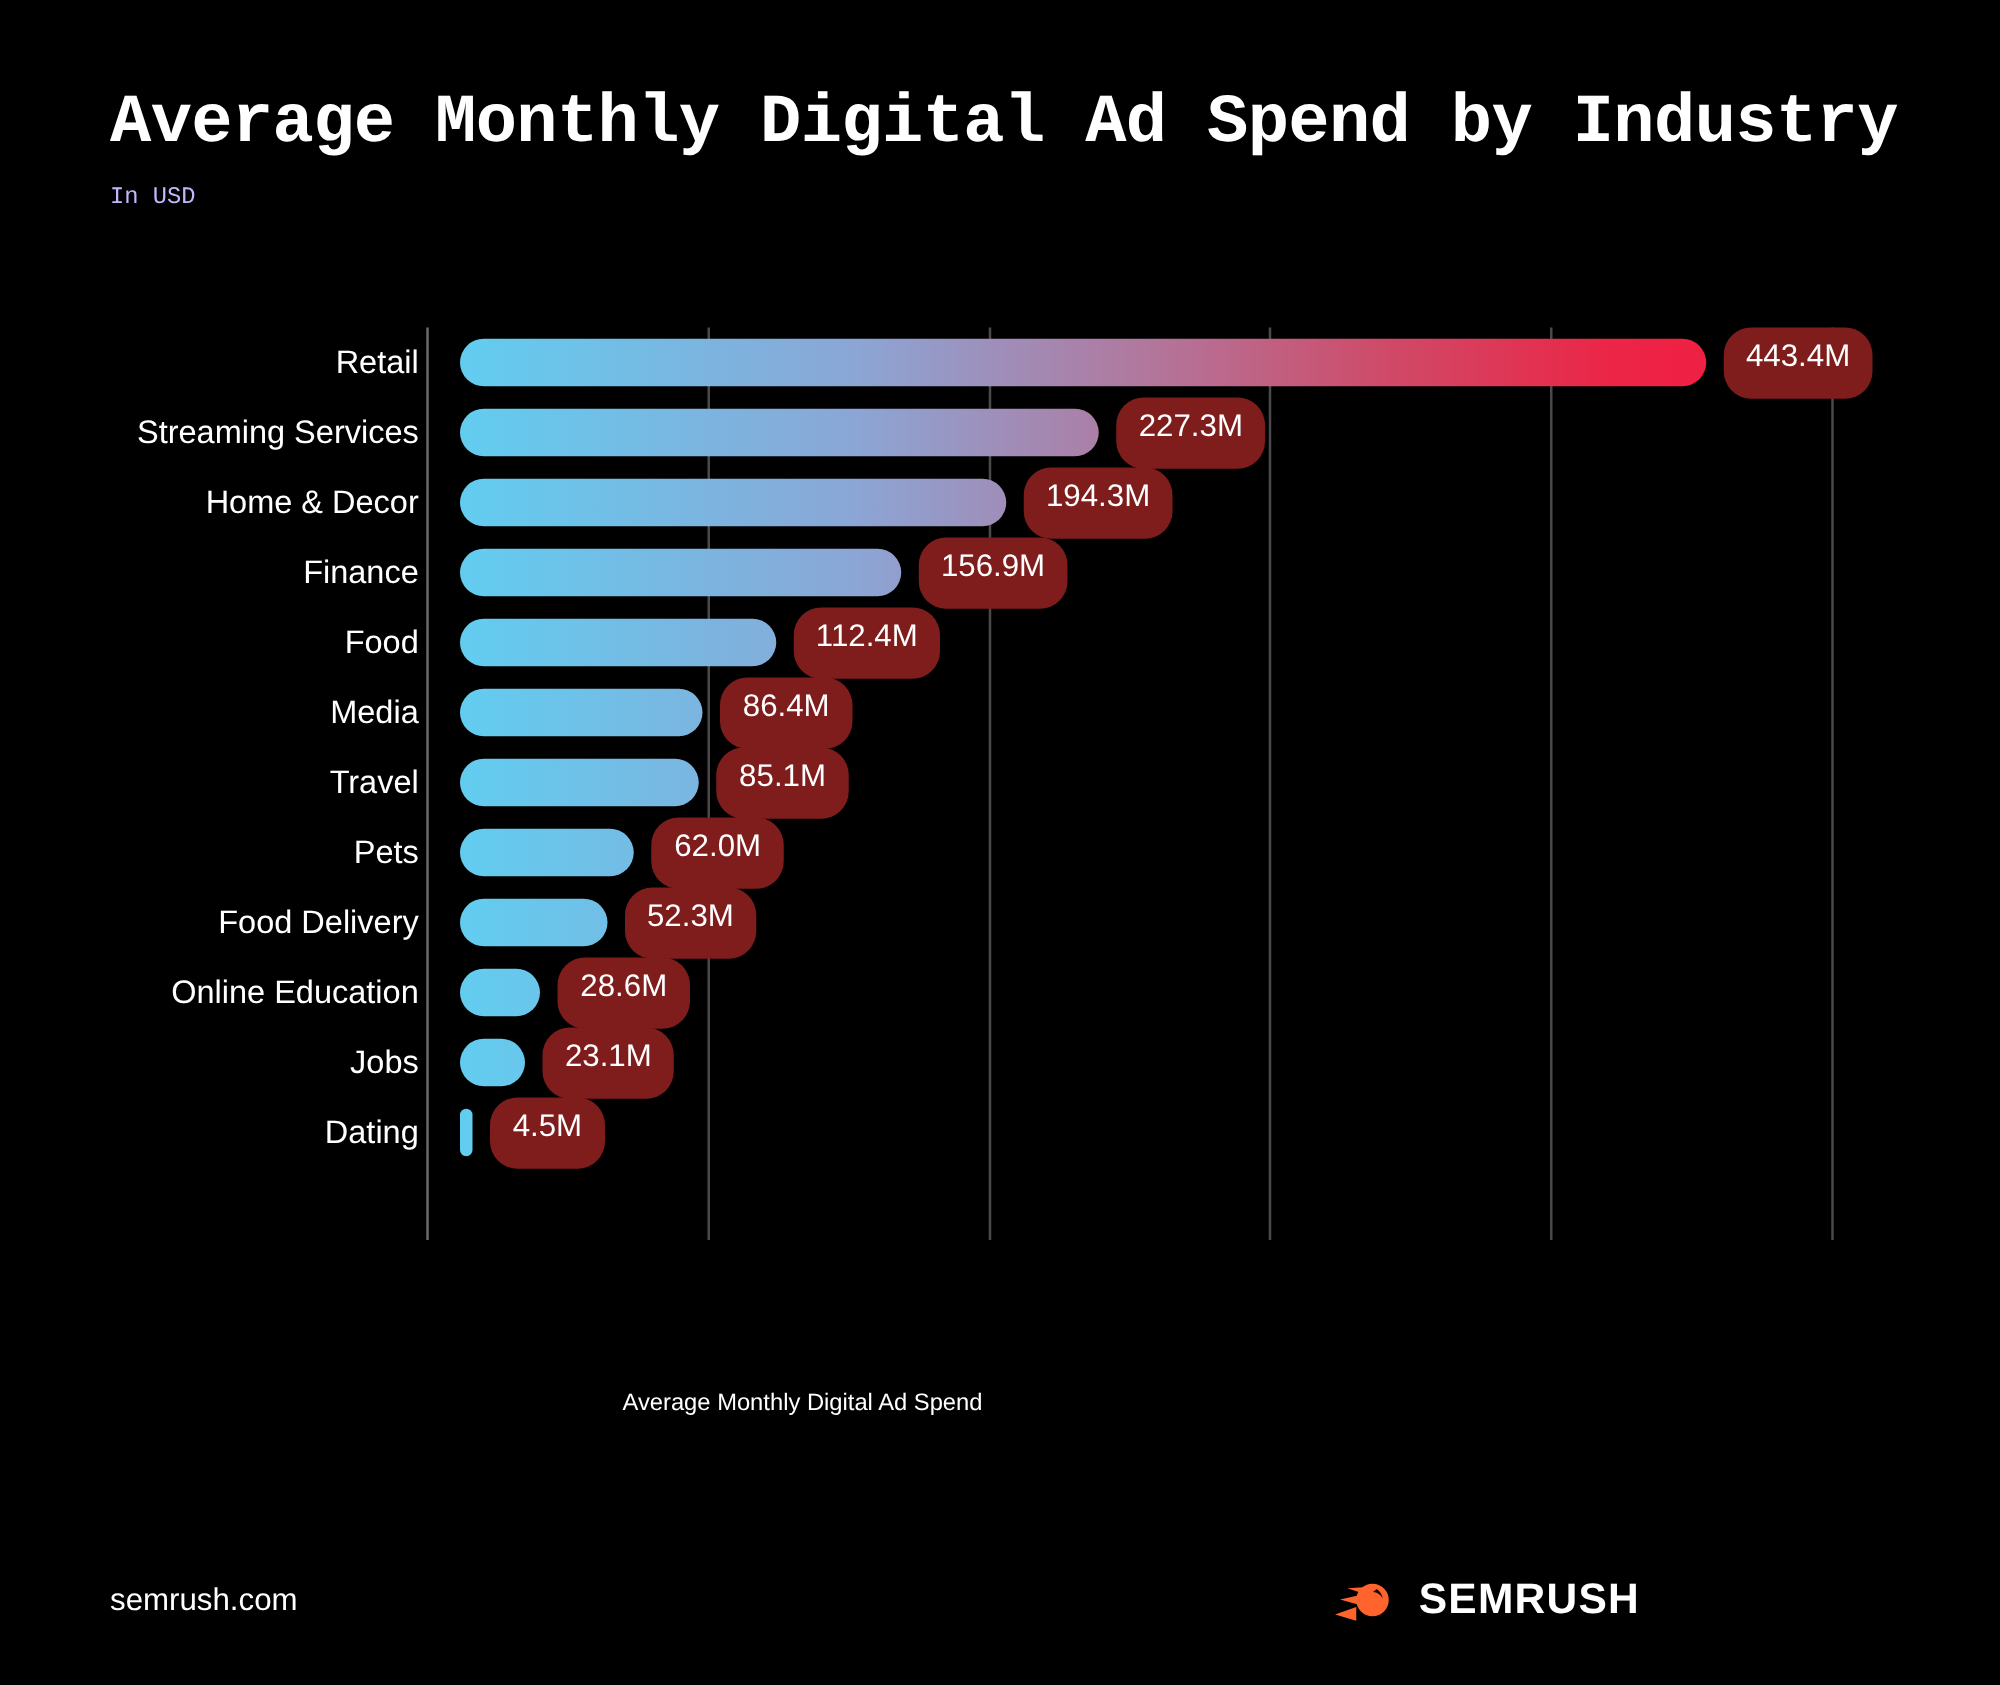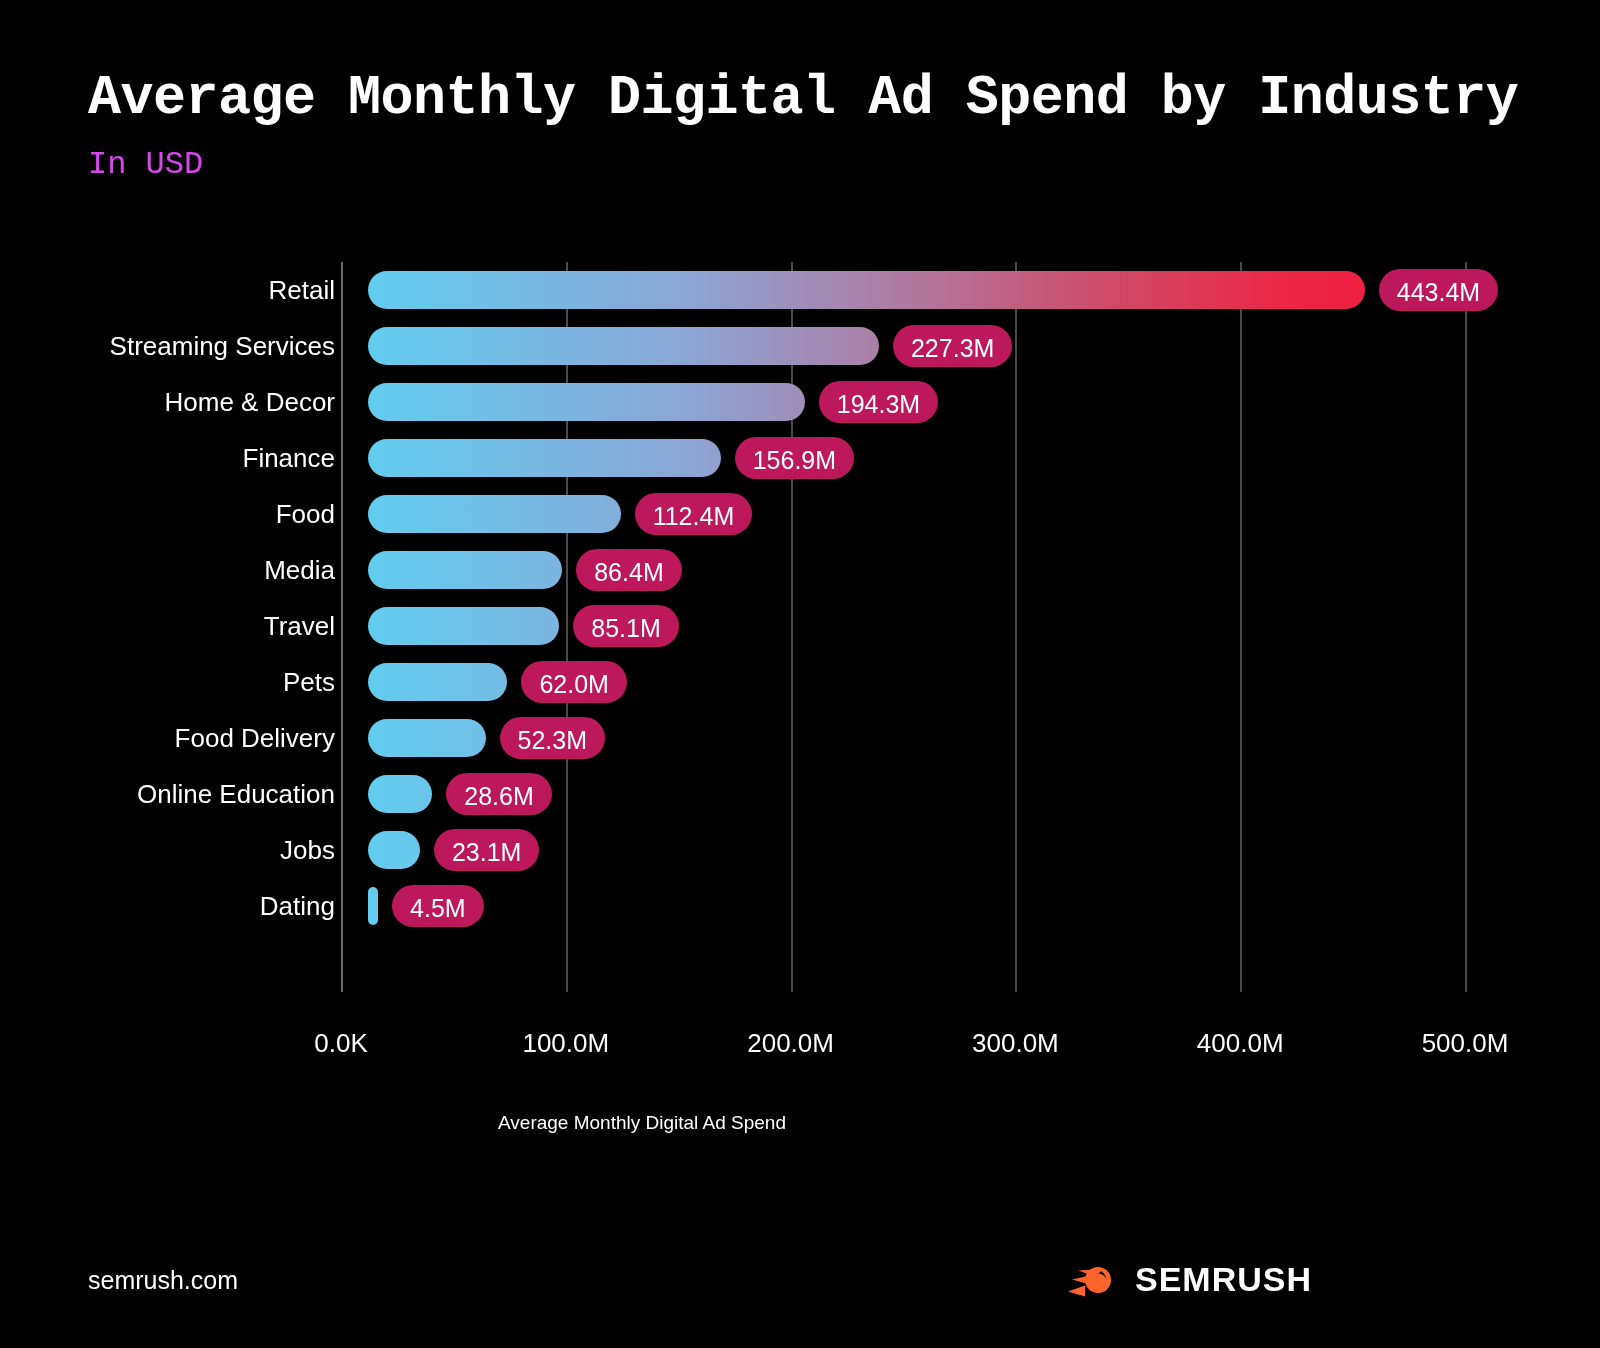--- a/index.html
+++ b/index.html
@@ -27,23 +27,23 @@
   #chart-title {
     font-size: 55px;
     font-weight: bold;
     line-height: 1.05;
     letter-spacing: -0.5px;
     color: #ffffff;
     margin: 0;
     white-space: nowrap;
   }
   #chart-subtitle {
-    font-size: 32px;
+    font-size: 19px;
     font-weight: 400;
-    color: #d946ef;
+    color: #c4b5fd;
     margin: 18px 0 0 0;
   }
 
   
   #plot {
     position: absolute;
     left: 0;
     top: 0;
     width: 1600px;
     height: 1348px;
@@ -99,25 +99,25 @@
   }
   .bar {
     height: 38px;
     border-radius: 19px;
     background-image: linear-gradient(to right, #62cdf0 0%, #8ba6d6 28%, #b0799f 48%, #cf4a68 66%, #ec2546 82%, #f4173d 100%);
     background-repeat: no-repeat;
     
   }
   .value-badge {
     margin-left: 14px;
-    background: #be185d;
+    background: #7f1d1d;
     color: #ffffff;
     font-size: 25px;
     line-height: 1;
-    padding: 11px 18px 6px 18px;
+    padding: 11px 18px 21px 18px;
     border-radius: 22px;
     white-space: nowrap;
   }
 
   
   #xticks {
     position: absolute;
     left: 0;
     top: 1028px;
     width: 1600px;
@@ -276,28 +276,20 @@
           <div class="value-badge">23.1M</div>
         </div>
       </div>
       <div class="row">
         <div class="row-label">Dating</div>
         <div class="bar-wrap">
           <div class="bar" style="width: 10.116px; background-size: 1124px 100%;"></div>
           <div class="value-badge">4.5M</div>
         </div>
       </div>
-    </div>
-  <div id="xticks">
-      <span class="xtick-label" style="left: 341px;">0.0K</span>
-      <span class="xtick-label" style="left: 565.8px;">100.0M</span>
-      <span class="xtick-label" style="left: 790.6px;">200.0M</span>
-      <span class="xtick-label" style="left: 1015.4px;">300.0M</span>
-      <span class="xtick-label" style="left: 1240.2px;">400.0M</span>
-      <span class="xtick-label" style="left: 1465px;">500.0M</span>
     </div>
   <div id="xaxis-title"><span id="xaxis-title-inner">Average Monthly Digital Ad Spend</span></div>
 </div>
 
 <div id="footer">
   <div id="footer-url">semrush.com</div>
   <div id="brand">
     <svg id="brand-mark" viewBox="0 0 46 42" xmlns="http://www.w3.org/2000/svg">
       <g fill="#ff642d">
         <path d="M0 33.5 L17 27.5 L17 38.5 Z"></path>

